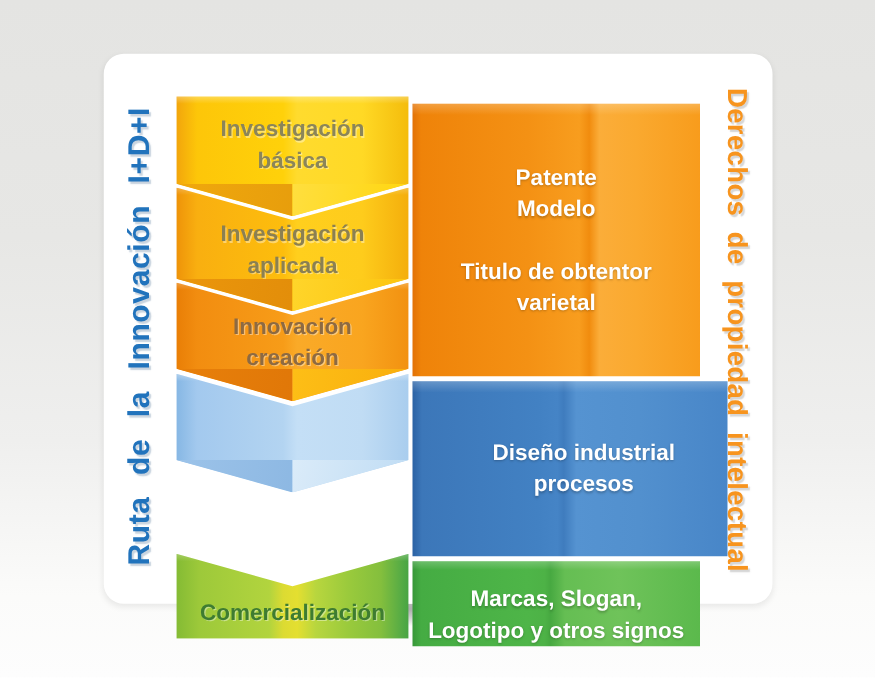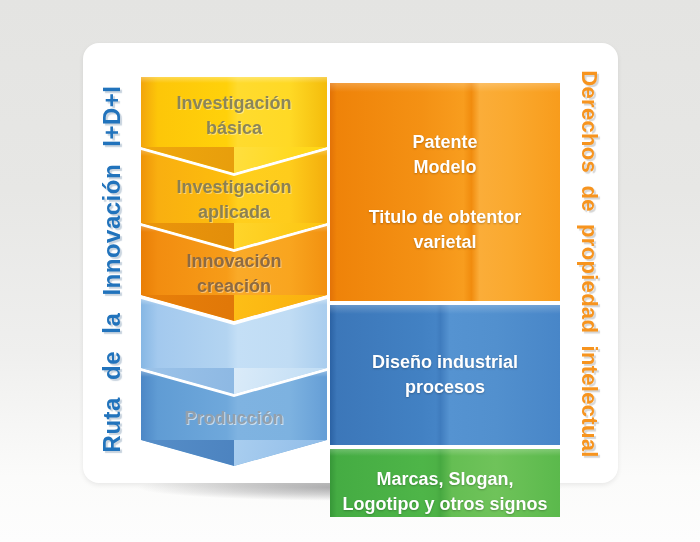--- a/index.html
+++ b/index.html
@@ -72,21 +72,21 @@
 
   
   .panels{position:absolute;left:247px;top:0;width:230px;height:440px;margin-top:40px;}
   .panel{position:absolute;left:0;width:230px;display:flex;flex-direction:column;
     align-items:center;justify-content:center;}
   .p1{top:0;height:218px;gap:25px;
     background:linear-gradient(180deg,rgba(255,255,255,.22) 0,rgba(255,255,255,0) 9px),
     linear-gradient(90deg,#E27207 0%,#EF8309 3%,#F49114 40%,#F89D1E 58%,#F18C0E 61.5%,#FBAD39 65%,#FAA92F 78%,#F89C1C 100%);}
   .p2{top:222px;height:140px;
     background:linear-gradient(180deg,rgba(255,255,255,.22) 0,rgba(255,255,255,0) 9px),
-    linear-gradient(90deg,#2B62A4 0%,#3C77B9 3%,#4281C3 40%,#4584C6 46%,#3F7CBE 48%,#5593D1 52%,#5290CE 72%,#4886C8 100%);}
+    linear-gradient(90deg,#2B62A4 0%,#3C77B9 3%,#4281C3 40%,#4584C6 46%,#3F7CBE 48%,#5593D1 52%,#5290CE 72%,#4886C8 100%);padding-left:22px;}
   .p3{top:366px;height:68px;
     background:linear-gradient(180deg,rgba(255,255,255,.22) 0,rgba(255,255,255,0) 7px),
     linear-gradient(90deg,#379738 0%,#45AC43 3%,#4EB548 40%,#4DB246 46%,#47A941 48%,#65BE53 53%,#6FC35A 72%,#5BB94C 100%);justify-content:flex-end;}
   .ptext{color:#FFFFFF;font-weight:bold;font-size:18px;line-height:25px;text-align:center;
     white-space:pre-line;text-shadow:0 1px 2px rgba(0,0,0,.25);}
 </style>
 </head>
 <body>
 
 <div class="stage">
@@ -127,28 +127,24 @@
 creación</div>
       </div>
 
       <div class="band b4">
         <div class="tip">
           <div class="fL"></div>
           <div class="fR"></div>
         </div>
       </div>
 
-      <div class="band b5">
-        <div class="tip">
-          <div class="fL"></div>
-          <div class="fR"></div>
-        </div>
-        <div class="label">Producción</div>
+
+      <div class="band b6">
+        <div class="label">Comercialización</div>
       </div>
-
 
     </div>
 
     <div class="panels">
 
       <div class="panel p1">
         <div class="ptext">Patente
 Modelo</div>
         <div class="ptext">Titulo de obtentor
 varietal</div>

